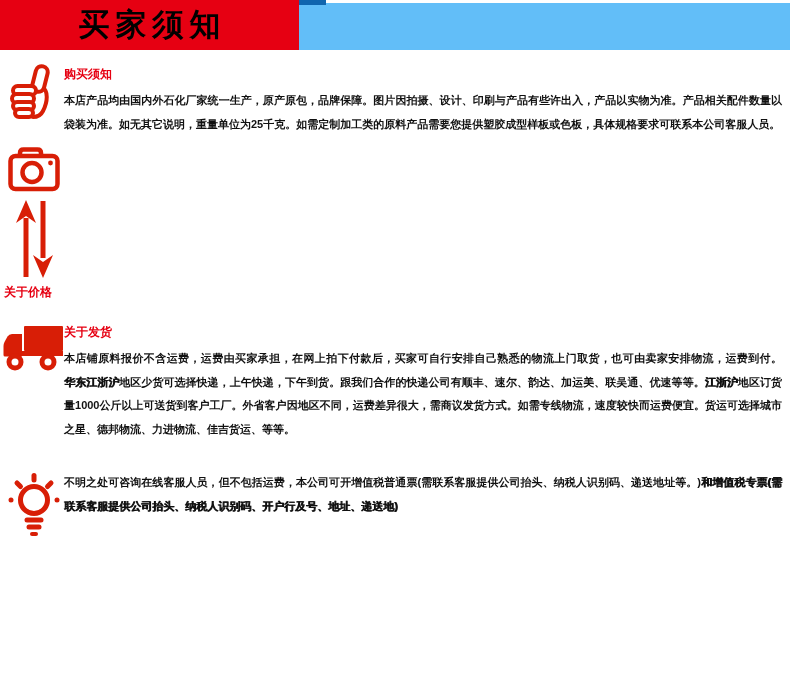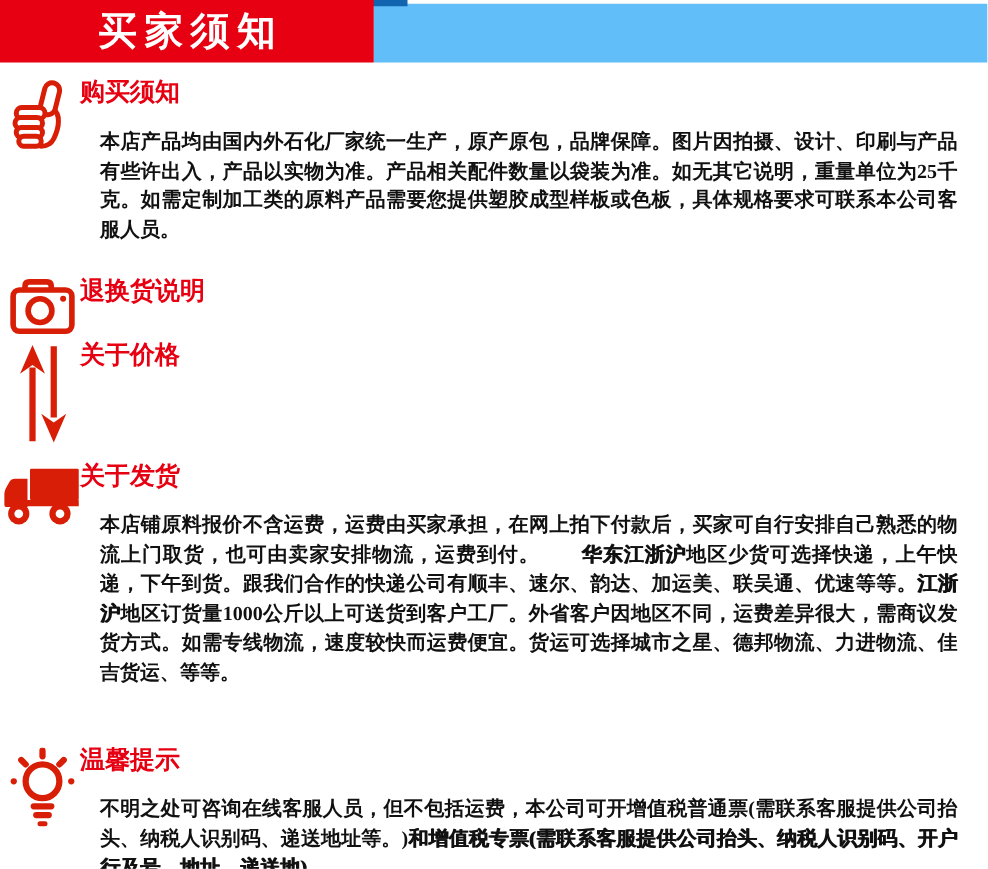--- a/index.html
+++ b/index.html
@@ -8,31 +8,31 @@
   html,body{margin:0;padding:0;}
   body{
     width:790px;height:695px;background:#ffffff;overflow:hidden;
     font-family:"Liberation Sans","DejaVu Sans",sans-serif;
   }
   .banner{position:relative;height:50px;}
   .banner-blue{position:absolute;left:299px;right:0;top:3px;height:47px;background:var(--blue);}
   .banner-notch{position:absolute;left:297px;top:0;width:29px;height:5px;background:var(--notch);z-index:2;}
   .banner-red{position:absolute;left:0;top:0;width:299px;height:50px;background:var(--red);
     display:flex;align-items:center;justify-content:center;z-index:3;}
-  .banner-red h1{margin:0;color:#ffffff;font-size:31px;font-weight:bold;letter-spacing:6px;text-indent:6px;}
+  .banner-red h1{margin:0;color:#000000;font-size:31px;font-weight:bold;letter-spacing:6px;text-indent:6px;}
   main{padding:12px 6px 0 4px;}
   .section{display:flex;margin-bottom:9px;}
   .section:nth-of-type(2){margin-bottom:3px;}
-  .section:nth-of-type(3){margin-bottom:13px;}
+  .section:nth-of-type(3){margin-bottom:13px;flex-direction:column;}
   .section:nth-of-type(4){margin-bottom:30px;justify-content:flex-end;}
   .icon-col{flex:0 0 60px;width:60px;display:flex;justify-content:center;align-items:flex-start;padding-top:2px;}
   .icon{color:var(--icon);display:block;line-height:0;}
   .content{flex:1;min-width:0;padding-right:2px;}
-  .sec-title{margin:0 0 3px 0;color:var(--red);font-size:20px;font-weight:bold;line-height:24px;}
-  .sec-body{margin:16px;font-size:16px;line-height:23.5px;font-weight:bold;color:var(--body);text-align:justify;font-family:Liberation Serif, serif;}
+  .sec-title{margin:0 0 3px 0;color:var(--red);font-size:12px;font-weight:bold;line-height:24px;}
+  .sec-body{margin:0;font-size:11px;line-height:23.5px;font-weight:bold;color:var(--body);text-align:justify;}
   .xb{font-weight:900;text-shadow:0.7px 0 0 currentColor;}
 </style>
 </head>
 <body>
 
 <div class="page">
   <header class="banner">
     <div class="banner-blue"></div>
     <div class="banner-notch"></div>
     <div class="banner-red">
@@ -64,21 +64,20 @@
       <span class="icon">
     <svg width="52" height="46" viewBox="0 0 52 46" fill="none" stroke="currentColor" stroke-width="4.5" stroke-linejoin="round">
       <path d="M12 9 V6 q0-3.5 3.5-3.5 h14 q3.5 0 3.5 3.5 v3"></path>
       <rect x="2.5" y="9" width="47" height="33" rx="5"></rect>
       <circle cx="24" cy="25.5" r="9.5"></circle>
       <circle cx="42.5" cy="16" r="2.4" fill="currentColor" stroke="none"></circle>
     </svg>
   </span>
     </div>
     <div class="content">
-      <h2 class="sec-title">退换货说明</h2>
     </div>
   </section>
 
   <section class="section">
     <div class="icon-col">
       <span class="icon">
     <svg width="44" height="82" viewBox="0 0 44 82" stroke="currentColor" fill="currentColor">
       <line x1="14" y1="20" x2="14" y2="79" stroke-width="5"></line>
       <path d="M14 2 L4 25 L14 18 L24 25 Z" stroke="none"></path>
       <line x1="31" y1="3" x2="31" y2="60" stroke-width="5"></line>
@@ -121,18 +120,17 @@
       <line x1="25" y1="61" x2="29" y2="61" stroke-width="4"></line>
       <line x1="27" y1="2.5" x2="27" y2="7"></line>
       <line x1="10" y1="10" x2="13.5" y2="13.5"></line>
       <line x1="44" y1="10" x2="40.5" y2="13.5"></line>
       <circle cx="4" cy="27" r="2.5" fill="currentColor" stroke="none"></circle>
       <circle cx="50" cy="27" r="2.5" fill="currentColor" stroke="none"></circle>
     </svg>
   </span>
     </div>
     <div class="content">
-      <h2 class="sec-title">温馨提示</h2>
       <p class="sec-body"><span>不明之处可咨询在线客服人员，但不包括运费，本公司可开增值税普通票(需联系客服提供公司抬头、纳税人识别码、递送地址等。)</span><span class="xb">和增值税专票(需联系客服提供公司抬头、纳税人识别码、开户行及号、地址、递送地)</span></p>
     </div>
   </section>
 </main>
 </div>
 
 </body></html>

